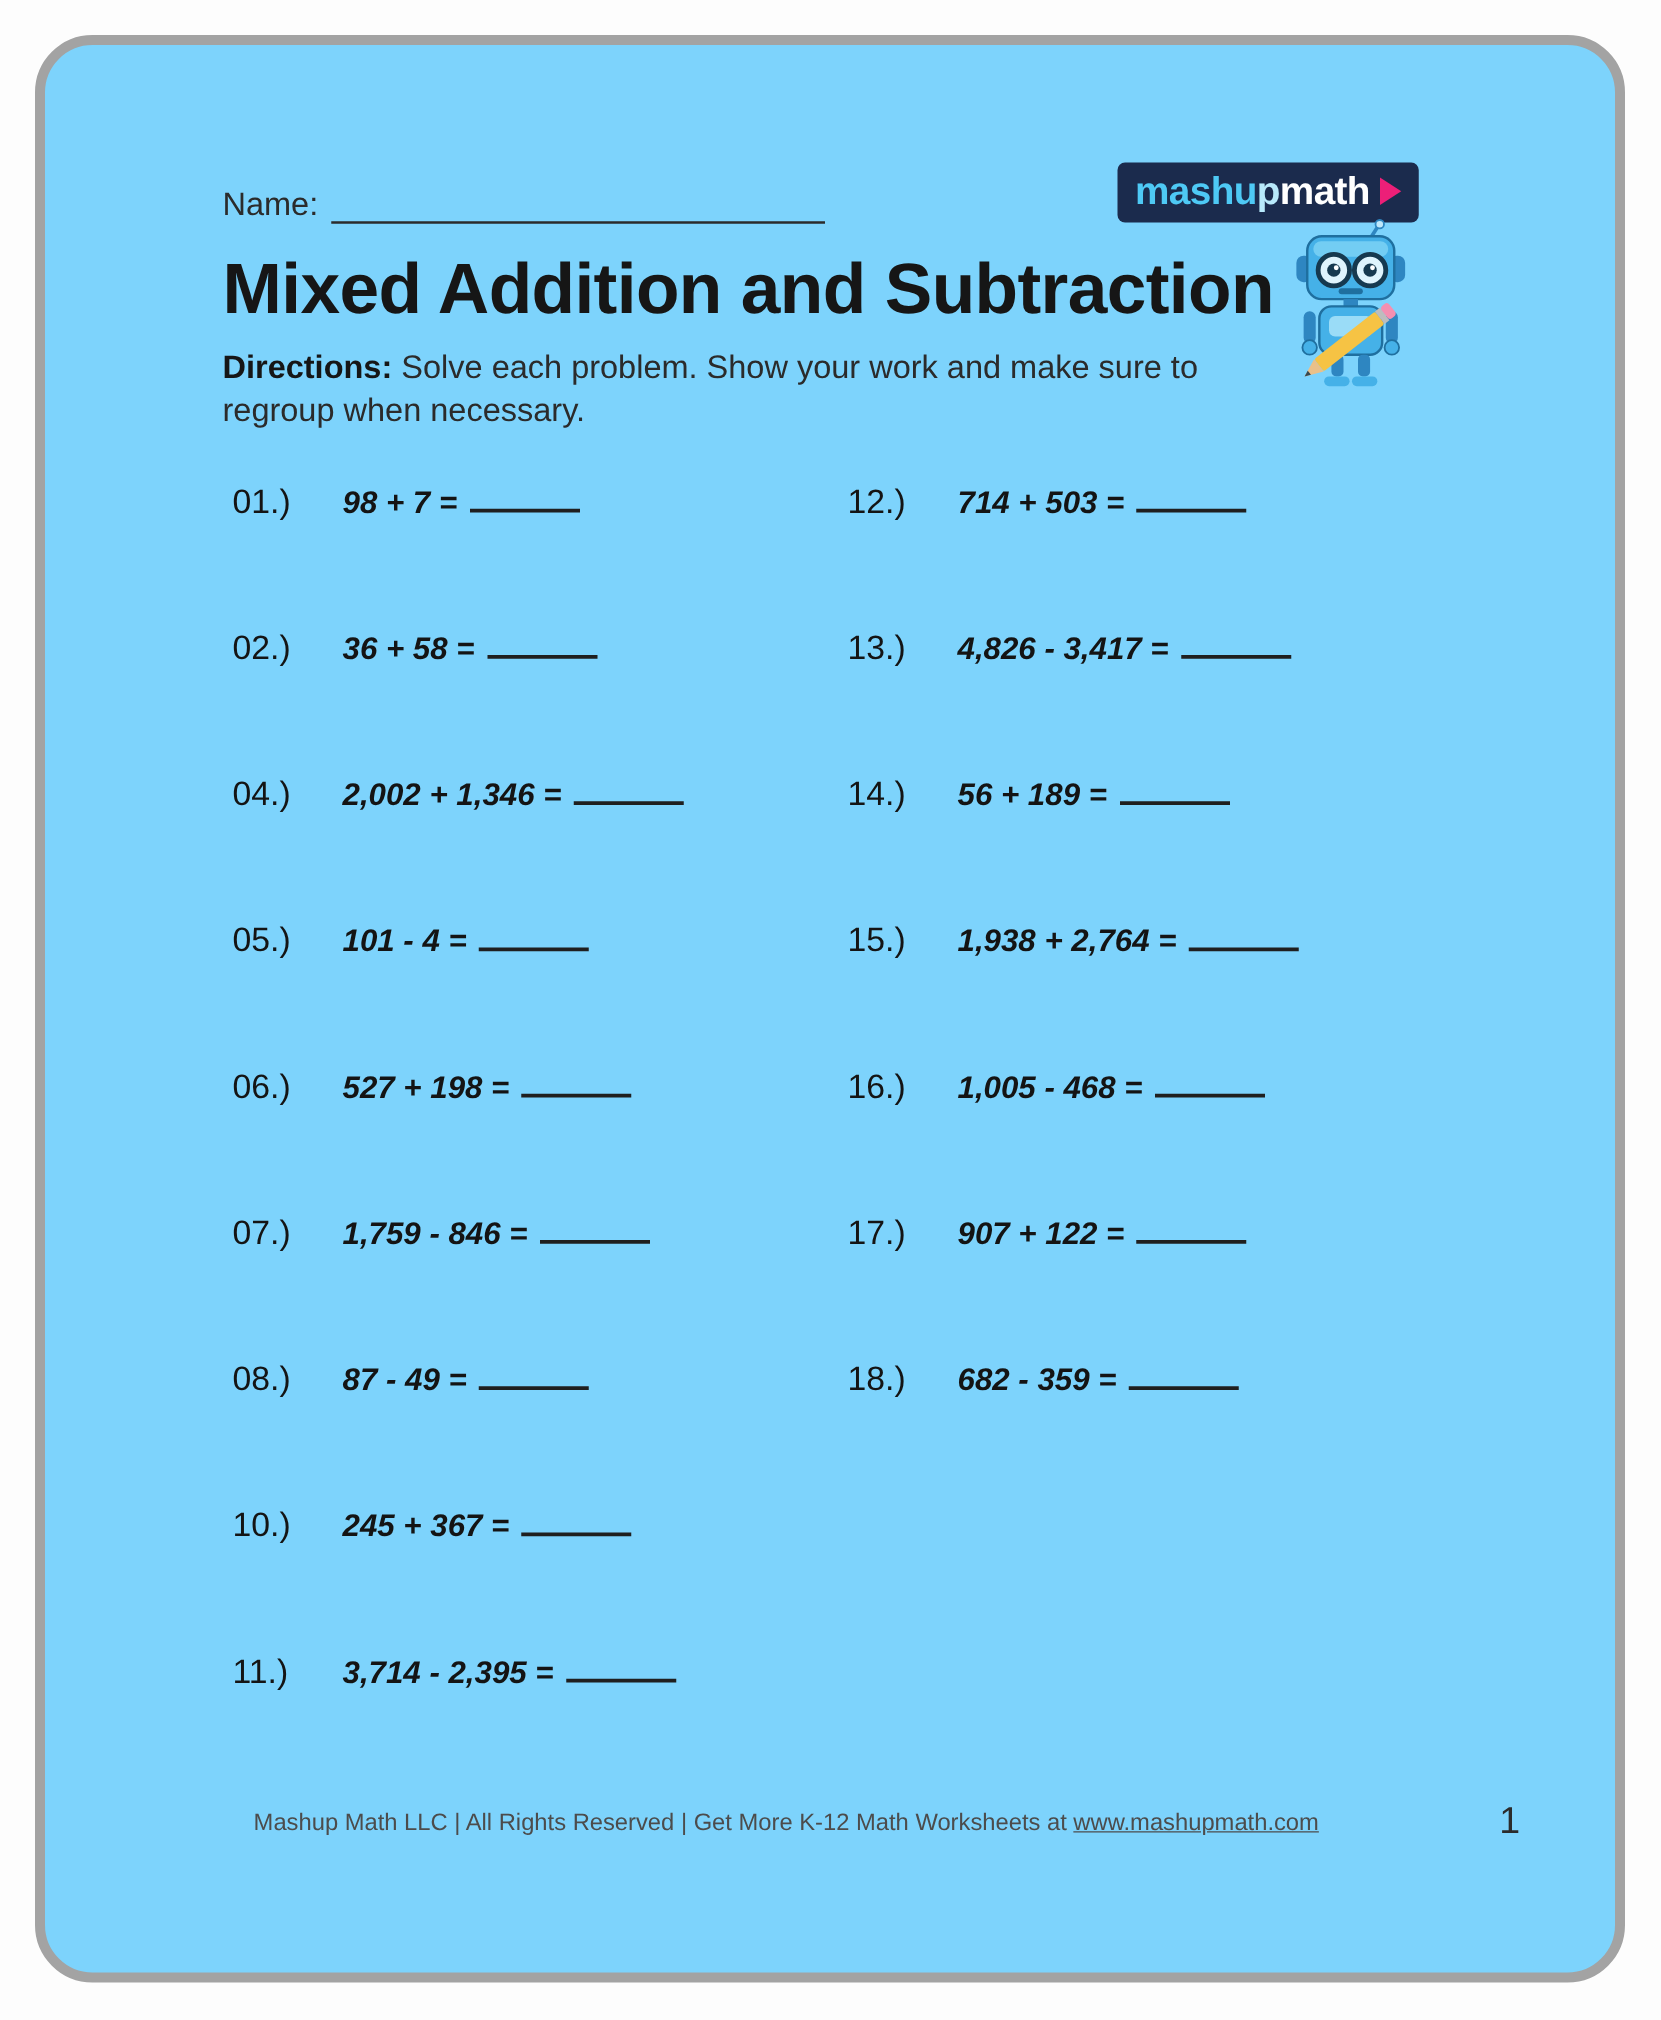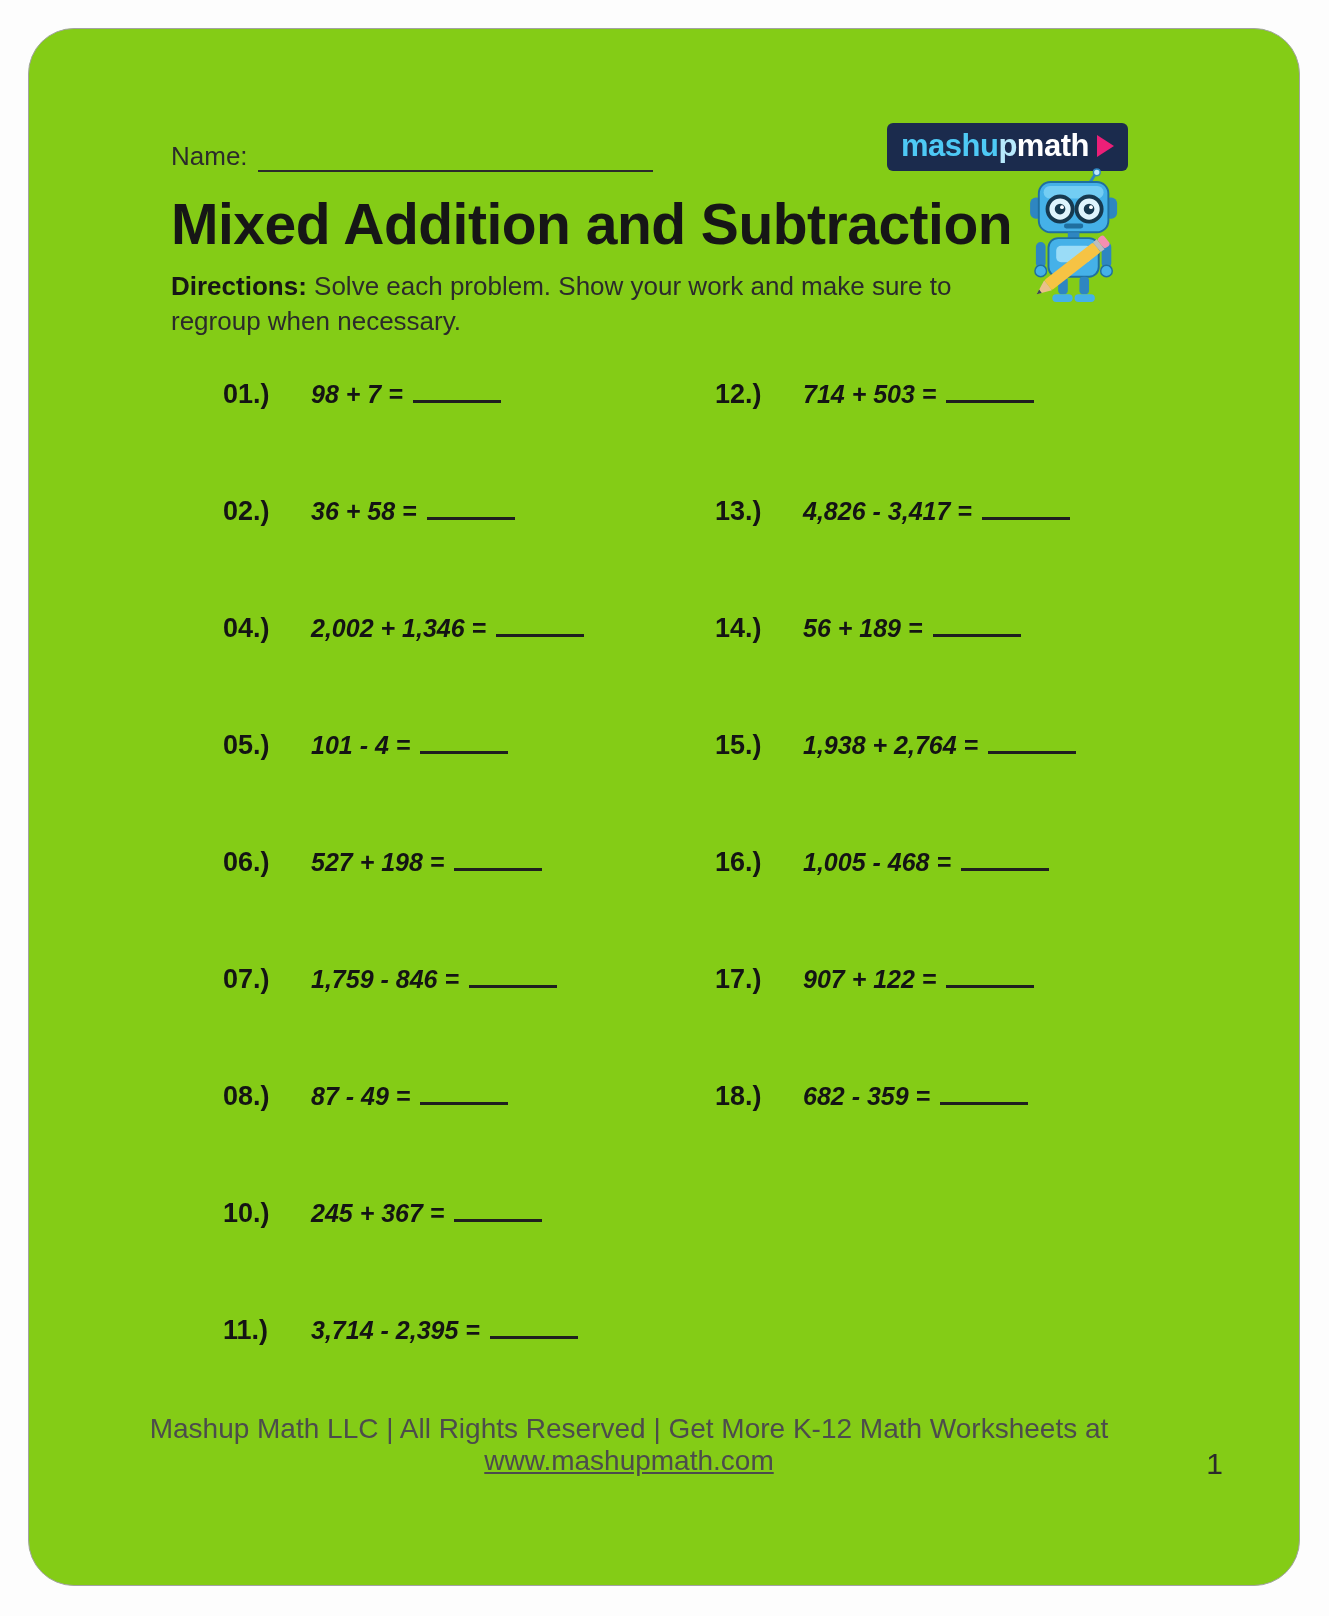--- a/index.html
+++ b/index.html
@@ -7,22 +7,22 @@
     width: 1329px; height: 1616px;
     background: #fdfdfd;
     font-family: "Liberation Sans", sans-serif;
     color: #1c1c1c;
     position: relative;
   }
   .sheet {
     position: absolute;
     left: 28px; top: 28px;
     width: 1272px; height: 1558px;
-    background: #84cc16;
-    border: 1px solid #a3a3a3;
+    background: #7dd3fc;
+    border: 8px solid #a3a3a3;
     border-radius: 46px;
   }
 
   
   .name-row {
     position: absolute; left: 142px; top: 112px;
     display: flex; align-items: flex-end;
     font-size: 26px; color: #2b2b2b;
   }
   .name-line {
@@ -66,38 +66,38 @@
   .problems {
     position: absolute; left: 150px; top: 350px;
     display: grid;
     grid-auto-flow: column;
     grid-template-rows: repeat(9, 117px);
     grid-template-columns: 492px auto;
   }
   .problem { display: flex; align-items: baseline; }
   .pnum {
     display: inline-block; width: 88px; flex: 0 0 88px;
-    font-weight: 700; font-size: 27px; color: #141414; margin-left: 44px;
+    font-weight: 400; font-size: 27px; color: #141414;
   }
   .pexpr {
     font-style: italic; font-weight: bold; font-size: 25px; color: #141414;
     white-space: nowrap;
   }
   .blank {
     display: inline-block; width: 88px;
     border-bottom: 3px solid #1f1f1f;
     margin-left: 10px;
   }
 
   
   .footer {
     position: absolute; left: 0; right: 0; bottom: 108px;
     text-align: center;
     padding-right: 70px;
-    font-size: 28px; color: #4c4c4c;
+    font-size: 19px; color: #4c4c4c;
   }
   .footer-link { color: #4c4c4c; text-decoration: underline; cursor: pointer; }
   .page-number {
     position: absolute; right: 76px; bottom: 104px;
     font-size: 30px; color: #2b2b2b;
   }
 </style>
 </head>
 <body>
 

